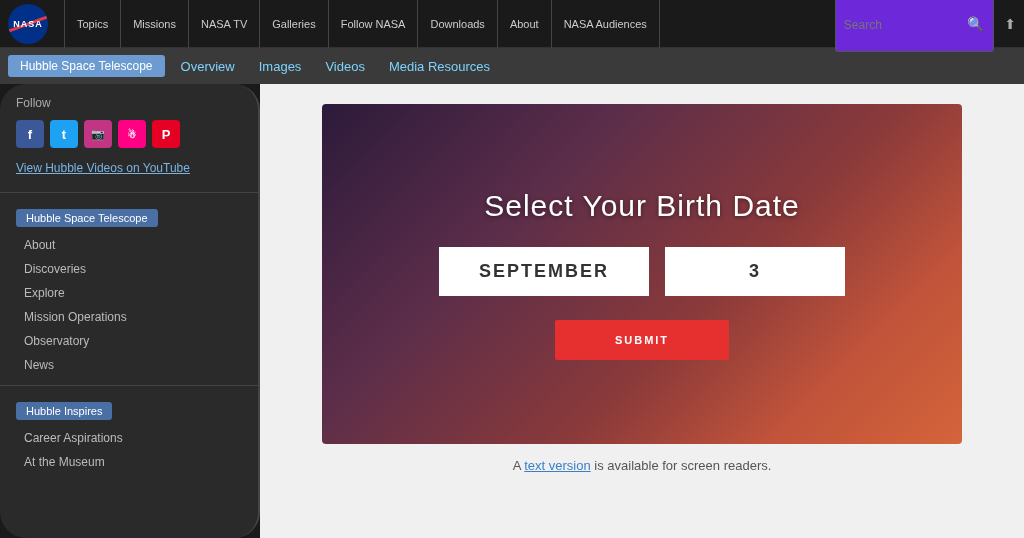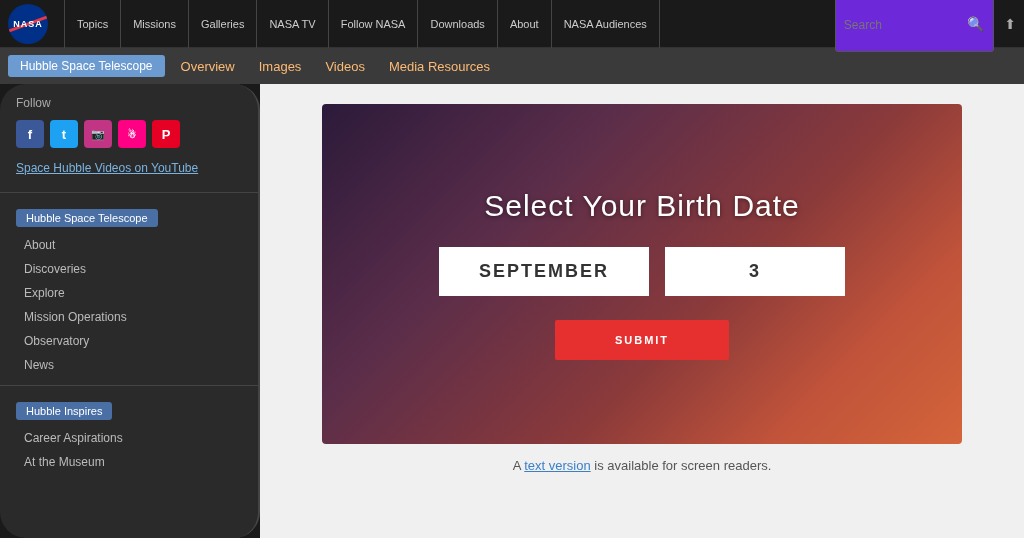--- a/index.html
+++ b/index.html
@@ -80,21 +80,21 @@
     .hubble-tab {
       background: #6c9bd1;
       color: white;
       font-size: 12px;
       padding: 4px 12px;
       border-radius: 3px;
       cursor: pointer;
       margin-right: 4px;
     }
     .sec-nav-item {
-      color: #fdba74;
+      color: #7dd3fc;
       font-size: 13px;
       padding: 0 12px;
       cursor: pointer;
     }
 
     
     .main-layout {
       display: flex;
       height: calc(538px - 84px);
     }
@@ -214,22 +214,22 @@
 </head>
 <body>
 
 <nav class="top-nav">
   <div class="nasa-logo">
     <span class="nasa-logo-text">NASA</span>
   </div>
   <div class="nav-items">
     <span class="nav-item">Topics</span>
     <span class="nav-item">Missions</span>
+    <span class="nav-item">NASA TV</span>
     <span class="nav-item">Galleries</span>
-    <span class="nav-item">NASA TV</span>
     <span class="nav-item">Follow NASA</span>
     <span class="nav-item">Downloads</span>
     <span class="nav-item">About</span>
     <span class="nav-item">NASA Audiences</span>
   </div>
   <div class="nav-search">
     <input type="text" placeholder="Search" style="">
     <span class="search-icon-btn">🔍</span>
   </div>
   <span class="share-icon">⬆</span>
@@ -248,21 +248,21 @@
   <aside class="sidebar">
     <div class="sidebar-section">
       <div class="sidebar-section-title">Follow</div>
       <div class="social-icons">
         <div class="social-icon si-facebook">f</div>
         <div class="social-icon si-twitter">t</div>
         <div class="social-icon si-instagram" style="font-size:11px;">📷</div>
         <div class="social-icon si-flickr" style="font-size:10px;">☃</div>
         <div class="social-icon si-pinterest">P</div>
       </div>
-      <a class="youtube-link">Space Hubble Videos on YouTube</a>
+      <a class="youtube-link">View Hubble Videos on YouTube</a>
     </div>
     <hr class="sidebar-divider">
     <div class="sidebar-group-title">Hubble Space Telescope</div>
     <a class="sidebar-link">About</a>
     <a class="sidebar-link">Discoveries</a>
     <a class="sidebar-link">Explore</a>
     <a class="sidebar-link">Mission Operations</a>
     <a class="sidebar-link">Observatory</a>
     <a class="sidebar-link">News</a>
     <hr class="sidebar-divider">

